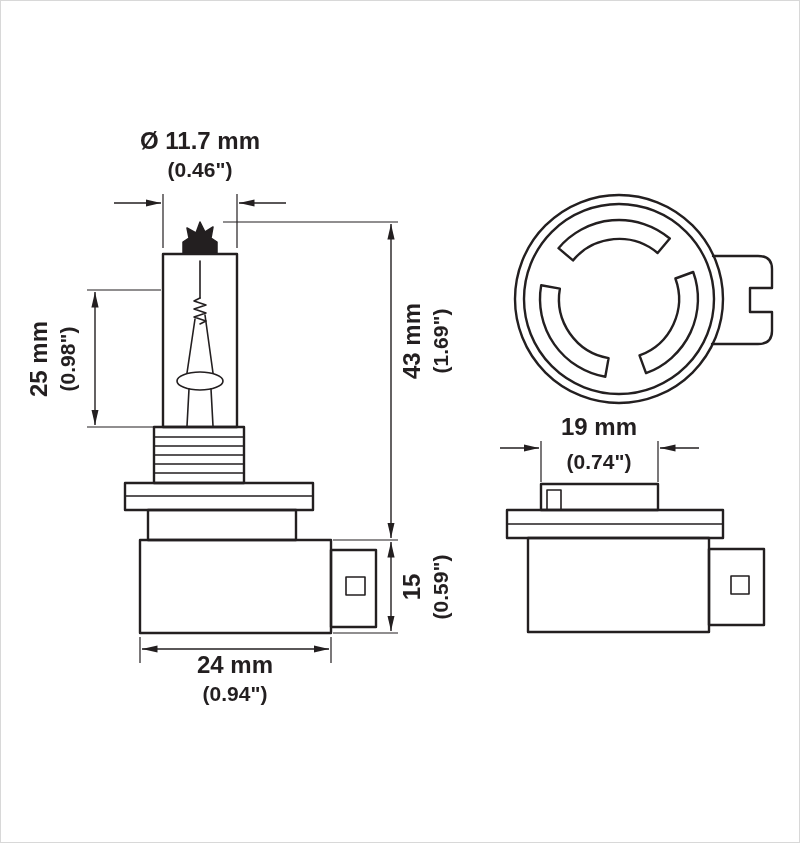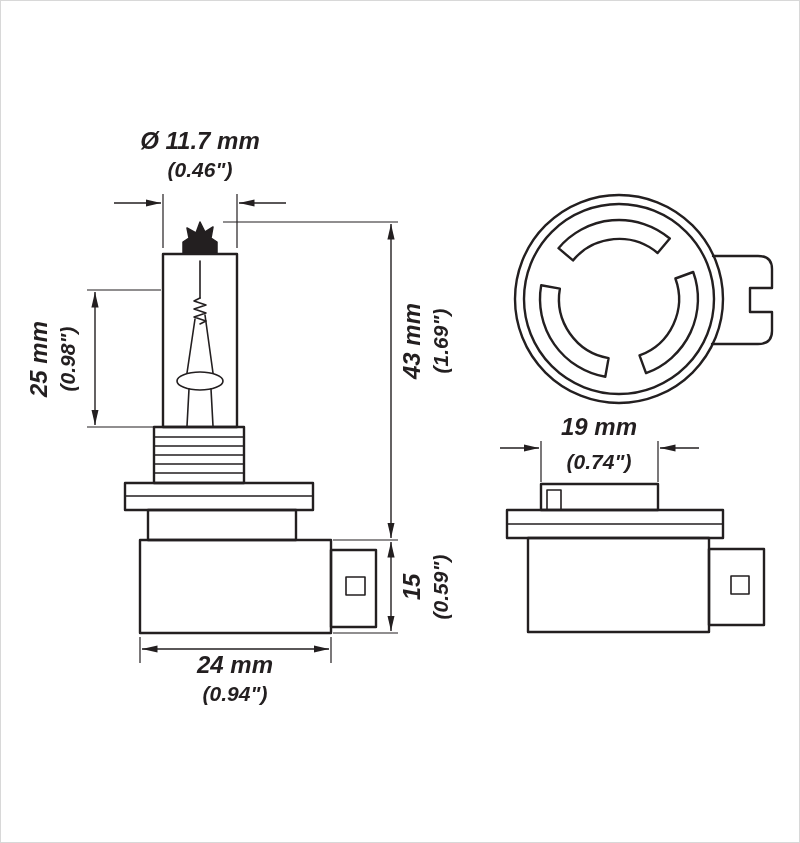--- a/index.html
+++ b/index.html
@@ -1,18 +1,18 @@
 <!DOCTYPE html>
 <html><head>
 <meta charset="utf-8">
 <style>
   html,body{margin:0;padding:0;background:#ffffff;}
   .frame{
     width:798px;height:841px;border:1px solid #d8d8d8;background:#ffffff;
-    position:relative;overflow:hidden;font-style:italic;
+    position:relative;overflow:hidden;
   }
   svg{display:block;}
   .obj{stroke:#231f20;fill:none;stroke-width:2.4;stroke-linejoin:round;stroke-linecap:round;}
   .thin{stroke:#231f20;fill:none;stroke-width:1.6;stroke-linejoin:round;stroke-linecap:round;}
   .dimline{stroke:#231f20;fill:none;stroke-width:1.4;}
   .ext{stroke:#231f20;fill:none;stroke-width:1.2;}
   text{
     font-family:"Liberation Sans","DejaVu Sans",sans-serif;
     font-weight:bold;fill:#231f20;text-anchor:middle;
   }

